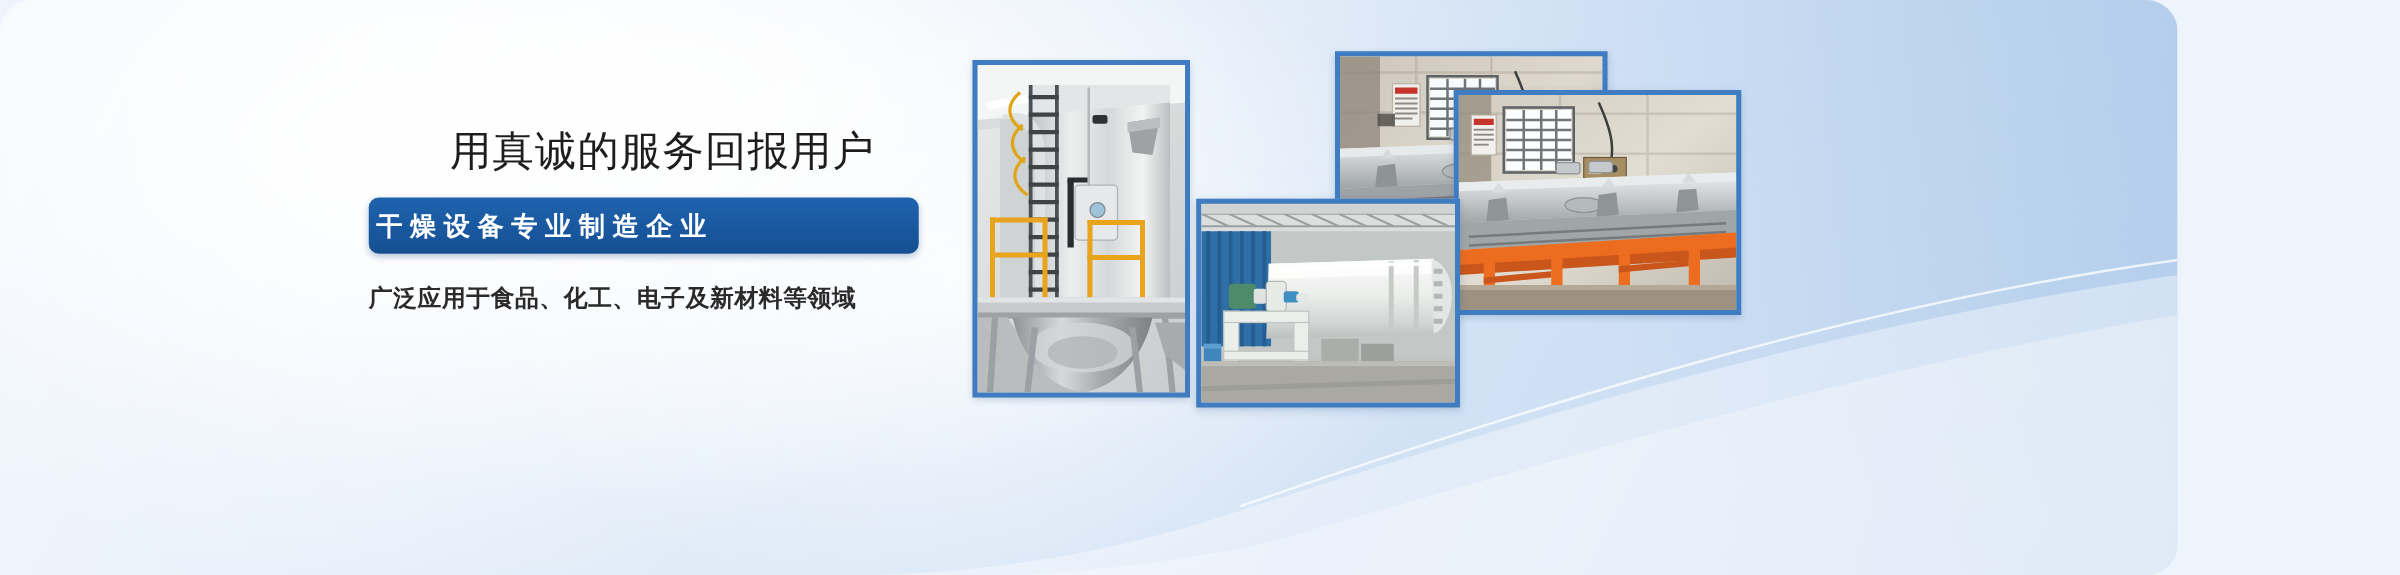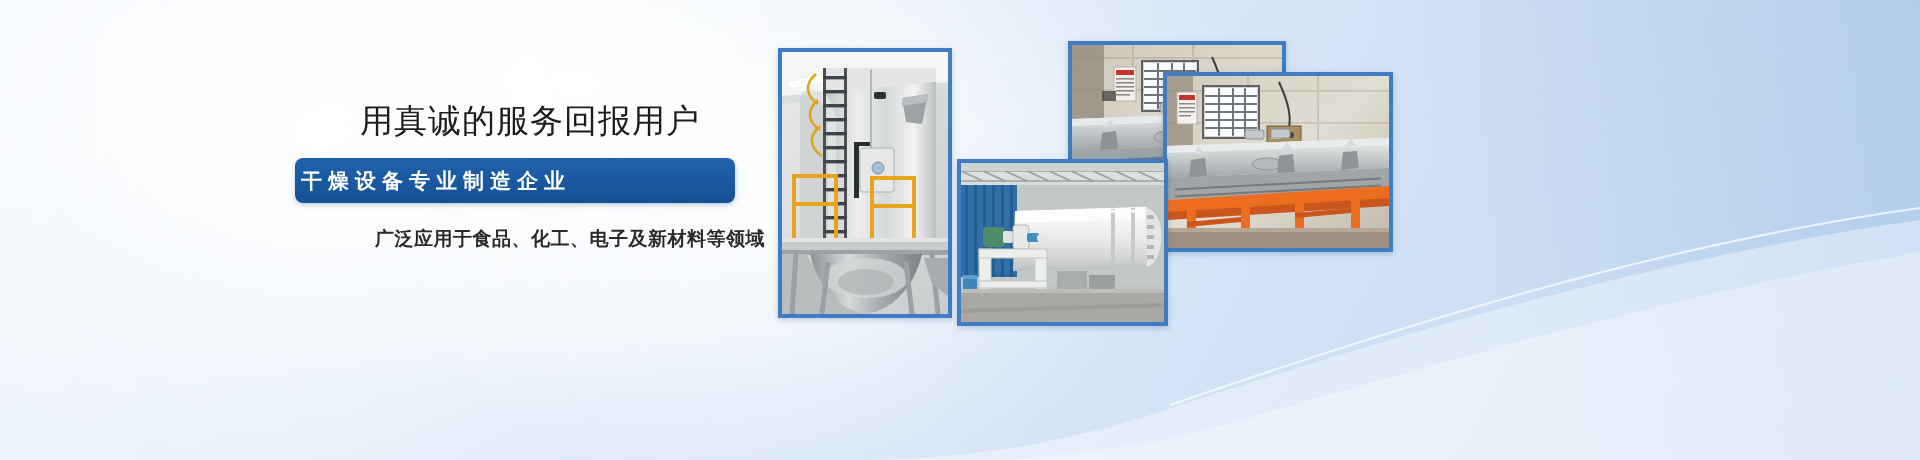--- a/index.html
+++ b/index.html
@@ -3,24 +3,25 @@
 <meta charset="utf-8">
 <title>Banner</title>
 <style>
   html,body{margin:0;padding:0;}
   body{
     width:1920px;height:460px;overflow:hidden;
     font-family:"Liberation Sans","DejaVu Sans",sans-serif;
     background:#eef4fb;
   }
   .banner{
-    position:relative;width:1920px;height:460px;overflow:hidden;
+    position:relative;width:1742px;height:460px;overflow:hidden;
     background:
       radial-gradient(1100px 520px at 30% 18%, #ffffff 0%, rgba(255,255,255,0) 62%),
       linear-gradient(118deg,#f4f8fd 0%,#e7f0fa 26%,#dbe8f7 50%,#cfe0f4 72%,#c3d8f1 100%);
+    border-radius: 25px;
   }
   
   .glow-tl{
     position:absolute;left:-180px;top:-220px;width:1000px;height:700px;
     background:radial-gradient(closest-side,rgba(255,255,255,.95),rgba(255,255,255,0));
     pointer-events:none;
   }
   .glow-c{
     position:absolute;left:380px;top:-60px;width:780px;height:560px;
     background:radial-gradient(closest-side,rgba(255,255,255,.75),rgba(255,255,255,0));
@@ -44,21 +45,21 @@
     margin-top:21px;width:440px;height:45px;border-radius:8px;
     background:linear-gradient(180deg,#1f63ad 0%,#19589f 55%,#154f92 100%);
     box-shadow:0 2px 5px rgba(22,70,130,.28);
     display:flex;align-items:center;
   }
   .pill-text{
     color:#ffffff;font-size:21px;font-weight:700;letter-spacing:6px;
     text-indent:6px;white-space:nowrap;
   }
   .subtitle{
-    margin-top:23px;text-align:right;
+    margin-top:23px;text-align:left;
     font-size:19px;font-weight:700;color:#2a2a2a;letter-spacing:.5px;white-space:nowrap;
   }
 
   
   .photo{position:absolute;overflow:hidden;background:#b9c6d2;}
   .photo .inner{position:absolute;inset:0;overflow:hidden;}
   .p-tall{left:778px;top:48px;width:166px;height:262px;border:4px solid #3f7cc2;box-shadow:0 2px 6px rgba(40,80,130,.25);}
   .p-topright{left:1068px;top:41px;width:210px;height:181px;border:4px solid #3f7cc2;box-shadow:0 2px 6px rgba(40,80,130,.25);}
   .p-wide{left:1163px;top:72px;width:222px;height:172px;border:4px solid #3f7cc2;box-shadow:0 2px 6px rgba(40,80,130,.25);}
   .p-mid{left:957px;top:159px;width:203px;height:159px;border:4px solid #3f7cc2;box-shadow:0 2px 6px rgba(40,80,130,.25);}

